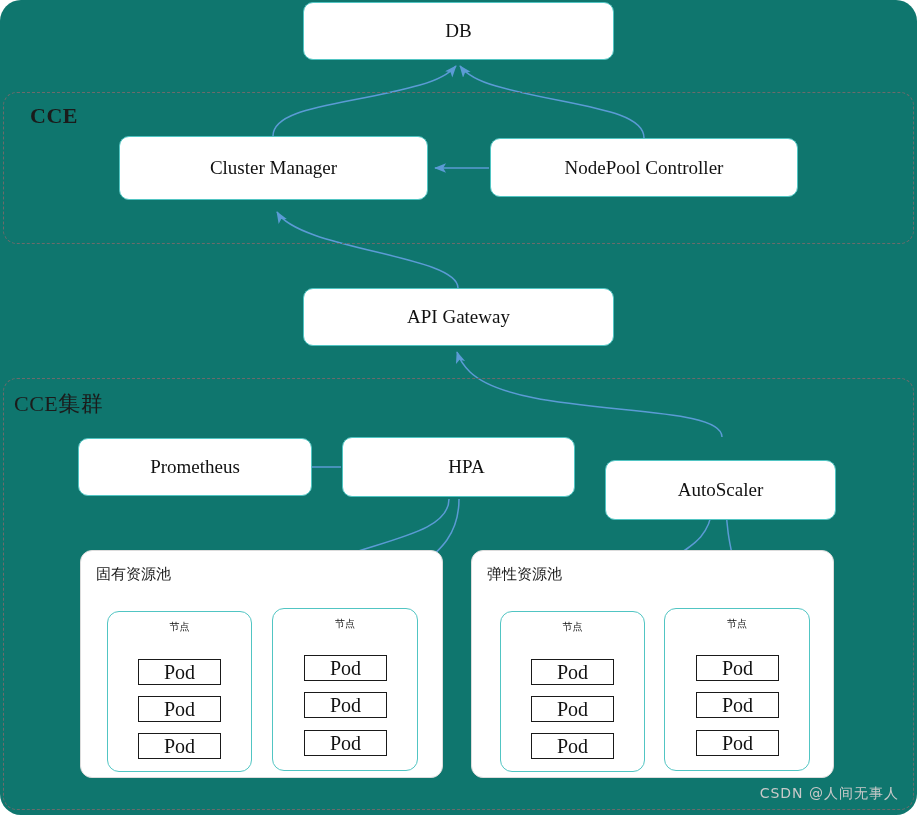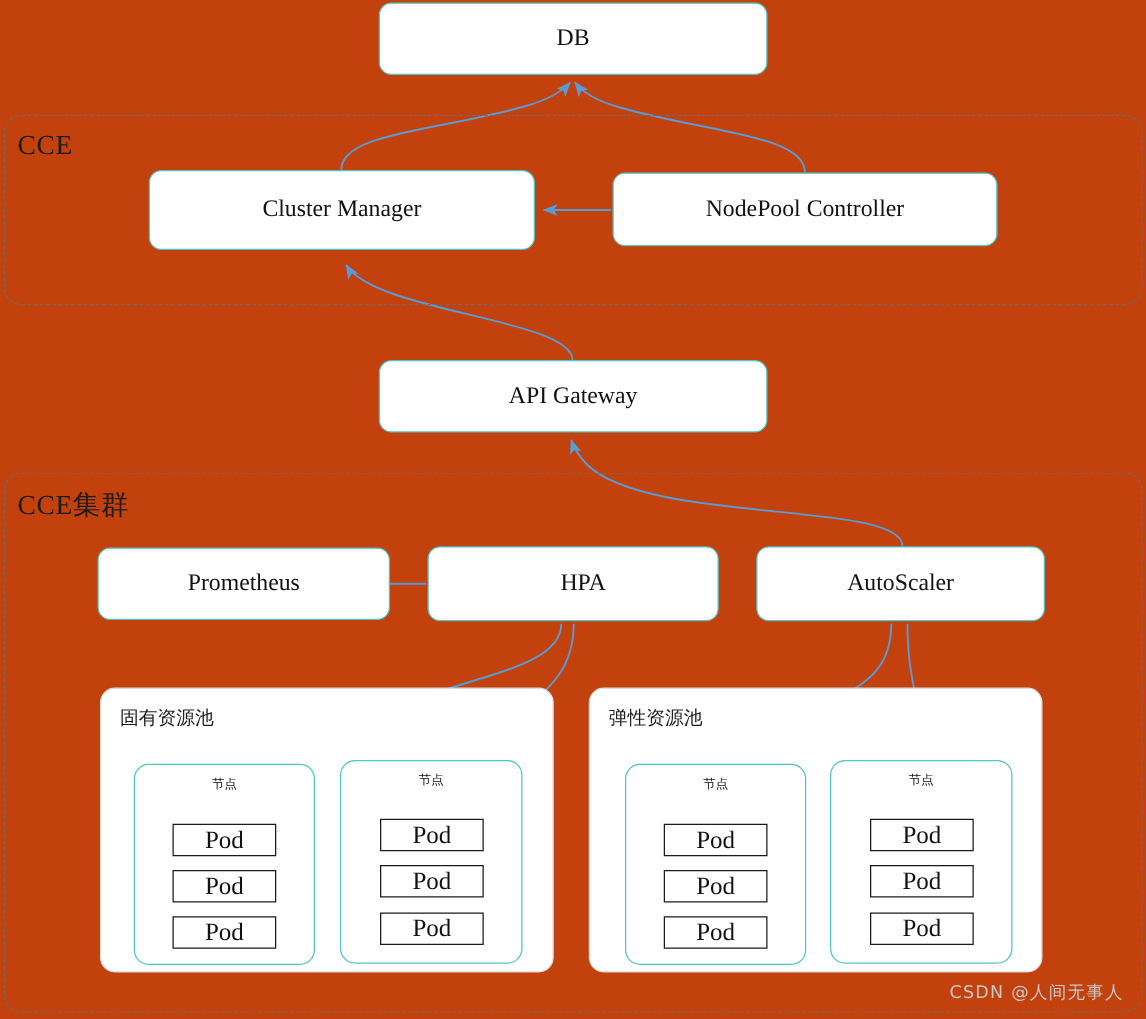--- a/index.html
+++ b/index.html
@@ -5,23 +5,24 @@
 <style>
   html, body {
     margin: 0;
     padding: 0;
     background: #ffffff;
   }
   #canvas {
     position: relative;
     width: 917px;
     height: 815px;
-    background: #c2410c;
+    background: #0f766e;
     font-family: "Liberation Serif", "DejaVu Serif", serif;
     overflow: hidden;
+    border-radius: 21px;
   }
   #edges {
     position: absolute;
     left: 0;
     top: 0;
     width: 917px;
     height: 815px;
     pointer-events: none;
   }
 
@@ -151,21 +152,21 @@
 
       <path d="M726,499 C726,545 736,560 737,585 C738,596 737,604 737,610"></path>
     </g>
   </svg>
 
   <div class="node-box" style="left:303px; top:2px; width:311px; height:58px;">
     <span>DB</span>
   </div>
 
   <div class="group-dashed" style="left:3px; top:92px; width:911px; height:152px;"></div>
-  <div class="group-label" style="left:14px; top:103px;">CCE</div>
+  <div class="group-label" style="left:30px; top:103px;font-weight:bold;">CCE</div>
 
   <div class="node-box" style="left:119px; top:136px; width:309px; height:64px;">
     <span>Cluster Manager</span>
   </div>
 
   <div class="node-box" style="left:490px; top:138px; width:308px; height:59px;">
     <span>NodePool Controller</span>
   </div>
 
   <div class="node-box" style="left:303px; top:288px; width:311px; height:58px;">
@@ -176,21 +177,21 @@
   <div class="group-label" style="left:14px; top:389px;">CCE集群</div>
 
   <div class="node-box" style="left:78px; top:438px; width:234px; height:58px;">
     <span>Prometheus</span>
   </div>
 
   <div class="node-box" style="left:342px; top:437px; width:233px; height:60px;padding-left:16px;">
     <span>HPA</span>
   </div>
 
-  <div class="node-box" style="left:605px; top:437px; width:231px; height:60px;">
+  <div class="node-box" style="left:605px; top:460px; width:231px; height:60px;">
     <span>AutoScaler</span>
   </div>
 
   <div class="pool" style="left:80px; top:550px; width:363px; height:228px;"></div>
   <div class="pool-label" style="left:96px; top:565px;">固有资源池</div>
 
   <div class="k8s-node" style="left:107px; top:611px; width:145px; height:161px;">
     <div class="k8s-node-label">节点</div>
     <div class="pod" style="left:30px; top:47px; width:83px; height:26px;">
       <span>Pod</span>

